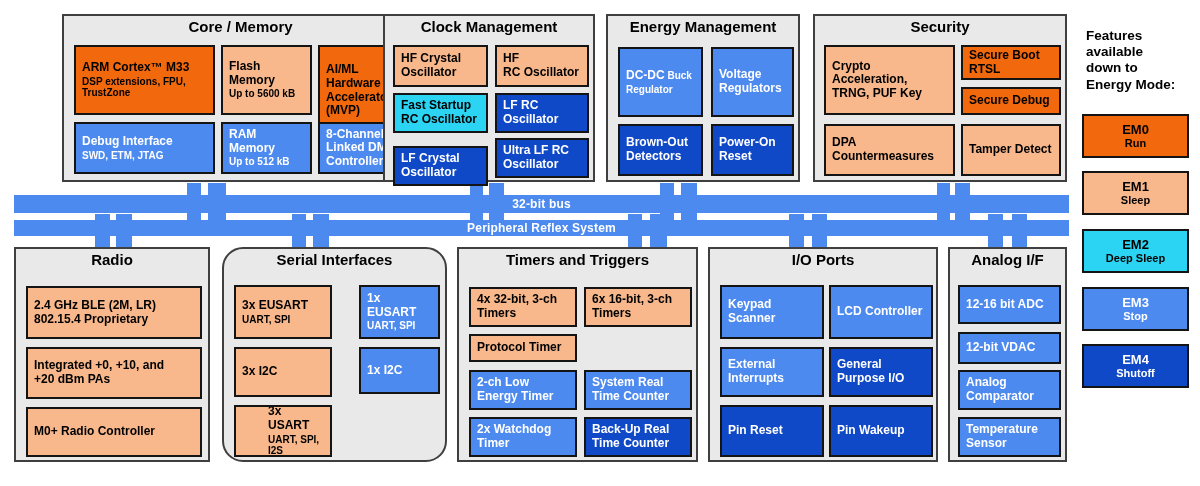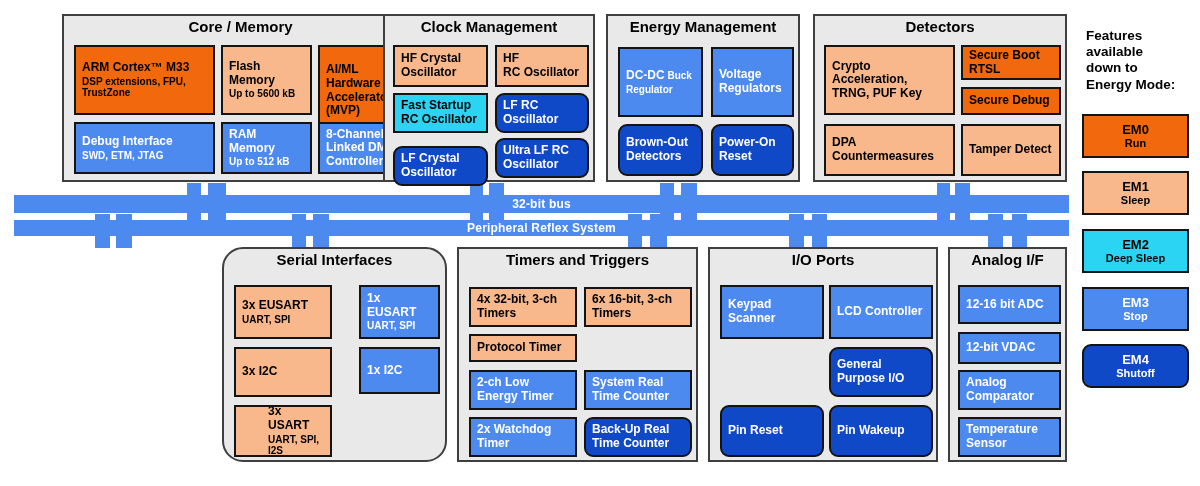--- a/index.html
+++ b/index.html
@@ -21,21 +21,21 @@
     position:absolute;border:2px solid #141414;box-sizing:border-box;
     padding:3px 6px;font-size:12px;line-height:1.13;
     display:flex;flex-direction:column;justify-content:center;overflow:hidden;
   }
   .block .sub{font-size:10px;margin-top:1px;line-height:1.15;}
   .sub-inline{font-size:10px;}
   .em-em0{background:var(--em0);color:#000;}
   .em-em1{background:var(--em1);color:#000;}
   .em-em2{background:var(--em2);color:#000;}
   .em-em3{background:var(--em3);color:#fff;}
-  .em-em4{background:var(--em4);color:#fff;border-radius:9px;}
+  .em-em4{background:var(--em4);color:#fff;}
   .legend-title{position:absolute;font-size:13.5px;line-height:1.2;white-space:pre-line;z-index:3;}
   .legend-box{
     position:absolute;border:2px solid #141414;box-sizing:border-box;z-index:3;
     display:flex;flex-direction:column;align-items:center;justify-content:center;
     font-size:13px;line-height:1.2;text-align:center;
   }
   .legend-box .sub{font-size:11px;}
 </style>
 </head>
 <body>
@@ -126,36 +126,50 @@
         <div class="lbl">Voltage Regulators</div>
       </div>
       <div class="block em-em4" style="left: 10px; top: 108px; width: 85px; height: 52px;">
         <div class="lbl">Brown-Out Detectors</div>
       </div>
       <div class="block em-em4" style="left: 103px; top: 108px; width: 83px; height: 52px;">
         <div class="lbl">Power-On Reset</div>
       </div>
     </div>
     <div class="section" style="left: 813px; top: 14px; width: 254px; height: 168px;">
-      <div class="section-title">Detectors</div>
+      <div class="section-title">Security</div>
       <div class="block em-em1" style="left: 9px; top: 29px; width: 131px; height: 70px;">
         <div class="lbl">Crypto Acceleration, TRNG, PUF Key</div>
       </div>
       <div class="block em-em0" style="left: 146px; top: 29px; width: 100px; height: 35px;">
         <div class="lbl">Secure Boot</div>
         <div class="lbl">RTSL</div>
       </div>
       <div class="block em-em0" style="left: 146px; top: 71px; width: 100px; height: 28px;">
         <div class="lbl">Secure Debug</div>
       </div>
       <div class="block em-em1" style="left: 9px; top: 108px; width: 131px; height: 52px;">
         <div class="lbl">DPA Countermeasures</div>
       </div>
       <div class="block em-em1" style="left: 146px; top: 108px; width: 100px; height: 52px;">
         <div class="lbl">Tamper Detect</div>
+      </div>
+    </div>
+    <div class="section" style="left: 14px; top: 247px; width: 196px; height: 215px;">
+      <div class="section-title">Radio</div>
+      <div class="block em-em1" style="left: 10px; top: 37px; width: 176px; height: 53px;">
+        <div class="lbl">2.4 GHz BLE (2M, LR)</div>
+        <div class="lbl">802.15.4 Proprietary</div>
+      </div>
+      <div class="block em-em1" style="left: 10px; top: 98px; width: 176px; height: 52px;">
+        <div class="lbl">Integrated +0,  +10, and</div>
+        <div class="lbl">+20 dBm PAs</div>
+      </div>
+      <div class="block em-em1" style="left: 10px; top: 158px; width: 176px; height: 50px;">
+        <div class="lbl">M0+ Radio Controller</div>
       </div>
     </div>
     <div class="section" style="left: 222px; top: 247px; width: 225px; height: 215px; border-radius: 21px;">
       <div class="section-title">Serial Interfaces</div>
       <div class="block em-em1" style="left: 10px; top: 36px; width: 98px; height: 54px;">
         <div class="lbl">3x EUSART</div>
         <div class="sub">UART, SPI</div>
       </div>
       <div class="block em-em3" style="left: 135px; top: 36px; width: 81px; height: 54px;">
         <div class="lbl">1x EUSART</div>
@@ -198,20 +212,23 @@
       </div>
     </div>
     <div class="section" style="left: 708px; top: 247px; width: 230px; height: 215px;">
       <div class="section-title">I/O Ports</div>
       <div class="block em-em3" style="left: 10px; top: 36px; width: 104px; height: 54px;">
         <div class="lbl">Keypad Scanner</div>
       </div>
       <div class="block em-em3" style="left: 119px; top: 36px; width: 104px; height: 54px;">
         <div class="lbl">LCD Controller</div>
       </div>
+      <div class="block em-em3" style="left: 10px; top: 98px; width: 104px; height: 50px;">
+        <div class="lbl">External Interrupts</div>
+      </div>
       <div class="block em-em4" style="left: 119px; top: 98px; width: 104px; height: 50px;">
         <div class="lbl">General Purpose I/O</div>
       </div>
       <div class="block em-em4" style="left: 10px; top: 156px; width: 104px; height: 52px;">
         <div class="lbl">Pin Reset</div>
       </div>
       <div class="block em-em4" style="left: 119px; top: 156px; width: 104px; height: 52px;">
         <div class="lbl">Pin Wakeup</div>
       </div>
     </div>

